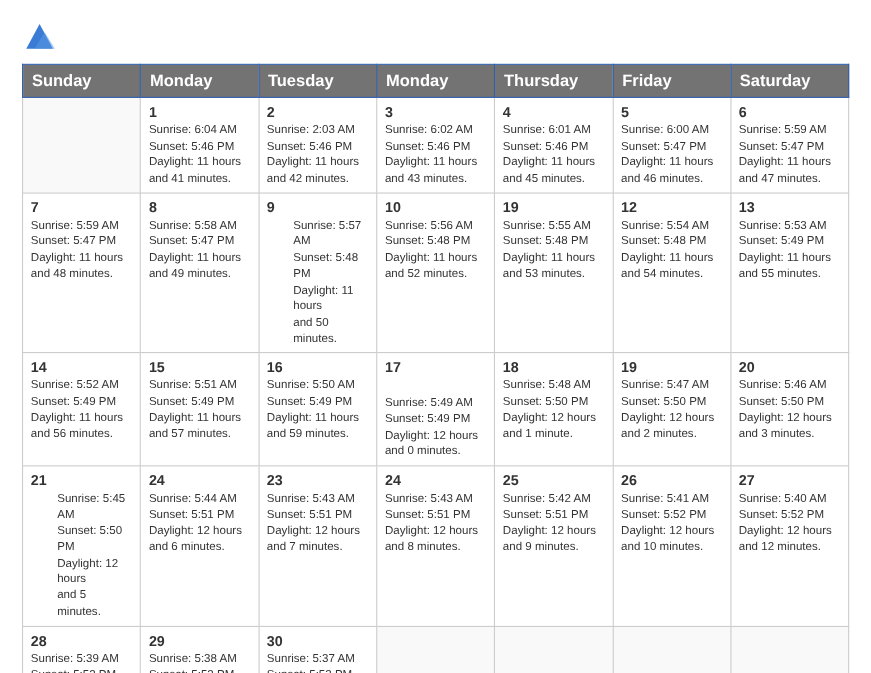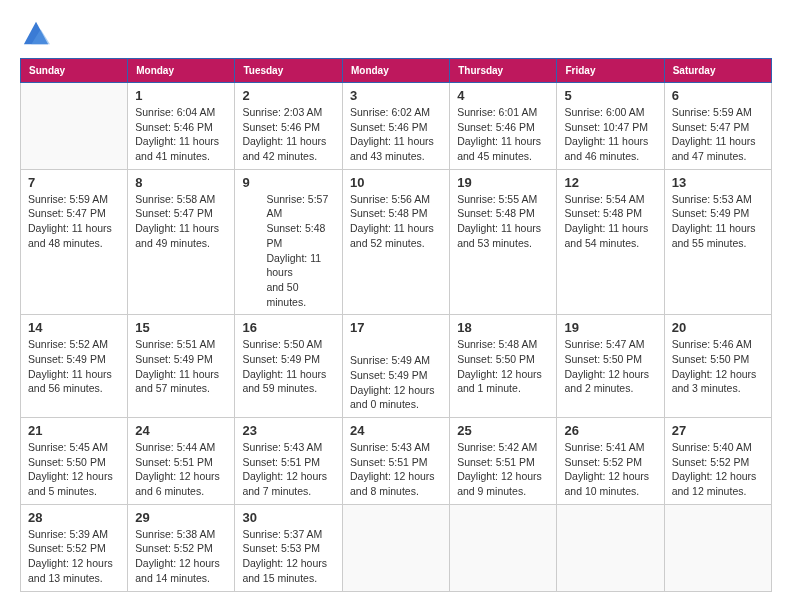--- a/index.html
+++ b/index.html
@@ -36,25 +36,25 @@
     .subtitle {
       font-size: 16px;
       color: #555;
     }
     .calendar {
       width: 100%;
       border-collapse: collapse;
       border: 1px solid #ccc;
     }
     .calendar th {
-      background-color: #be185d;
+      background-color: #737373;
       color: #fff;
       text-align: left;
       padding: 6px 8px;
-      font-size: 10px;
+      font-size: 15px;
       border: 1px solid #3060b0;
     }
     .calendar td {
       vertical-align: top;
       padding: 5px 7px;
       border: 1px solid #ccc;
       width: 108px;
       min-height: 80px;
       font-size: 11px;
       color: #333;
@@ -132,21 +132,21 @@
         <td>
           <span class="day-number">4</span>
           <div class="day-info" style="white-space: pre-line;">Sunrise: 6:01 AM
 Sunset: 5:46 PM
 Daylight: 11 hours
 and 45 minutes.</div>
         </td>
         <td>
           <span class="day-number">5</span>
           <div class="day-info" style="white-space: pre-line;">Sunrise: 6:00 AM
-Sunset: 10:47 PM
+Sunset: 5:47 PM
 Daylight: 11 hours
 and 46 minutes.</div>
         </td>
         <td>
           <span class="day-number">6</span>
           <div class="day-info" style="white-space: pre-line;">Sunrise: 5:59 AM
 Sunset: 5:47 PM
 Daylight: 11 hours
 and 47 minutes.</div>
         </td>
@@ -249,21 +249,21 @@
           <span class="day-number">20</span>
           <div class="day-info" style="white-space: pre-line;">Sunrise: 5:46 AM
 Sunset: 5:50 PM
 Daylight: 12 hours
 and 3 minutes.</div>
         </td>
       </tr>
       <tr>
         <td>
           <span class="day-number">21</span>
-          <div class="day-info" style="white-space: pre-line;">Sunrise: 5:45 AM
+          <div class="day-info" style="white-space: pre-line; margin-left: 24px;">Sunrise: 5:45 AM
 Sunset: 5:50 PM
 Daylight: 12 hours
 and 5 minutes.</div>
         </td>
         <td>
           <span class="day-number">24</span>
           <div class="day-info" style="white-space: pre-line;">Sunrise: 5:44 AM
 Sunset: 5:51 PM
 Daylight: 12 hours
 and 6 minutes.</div>

